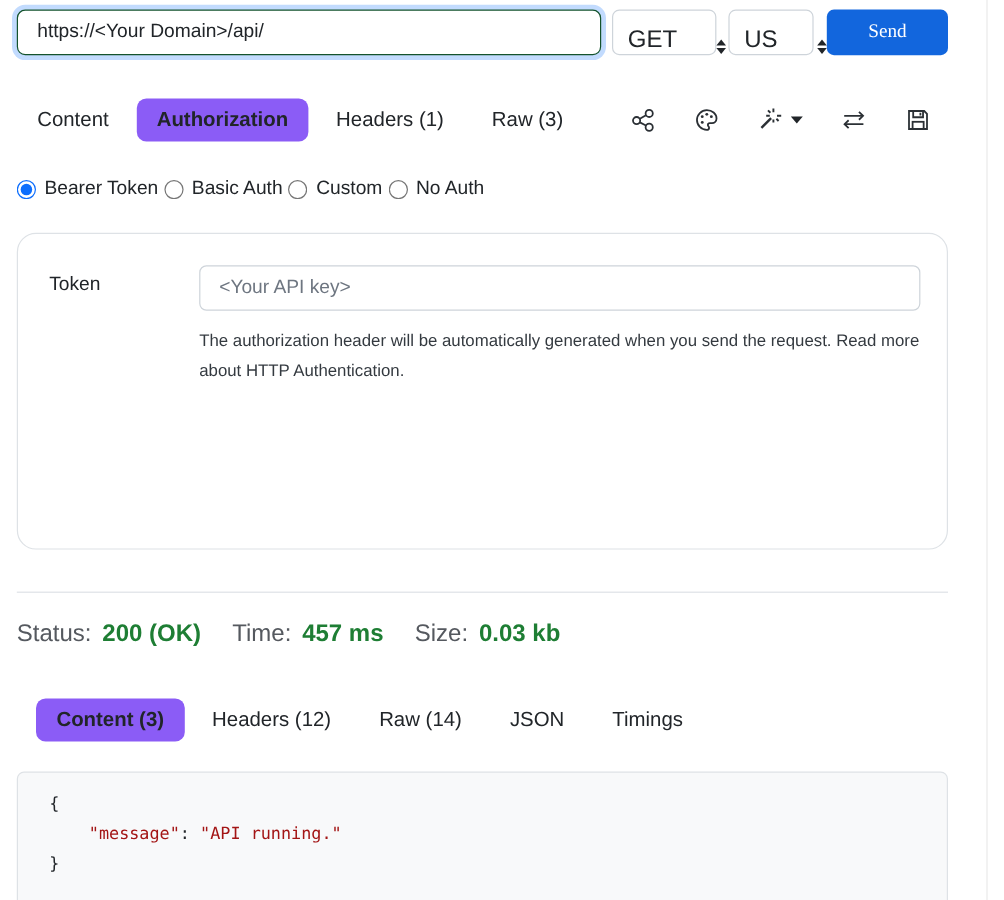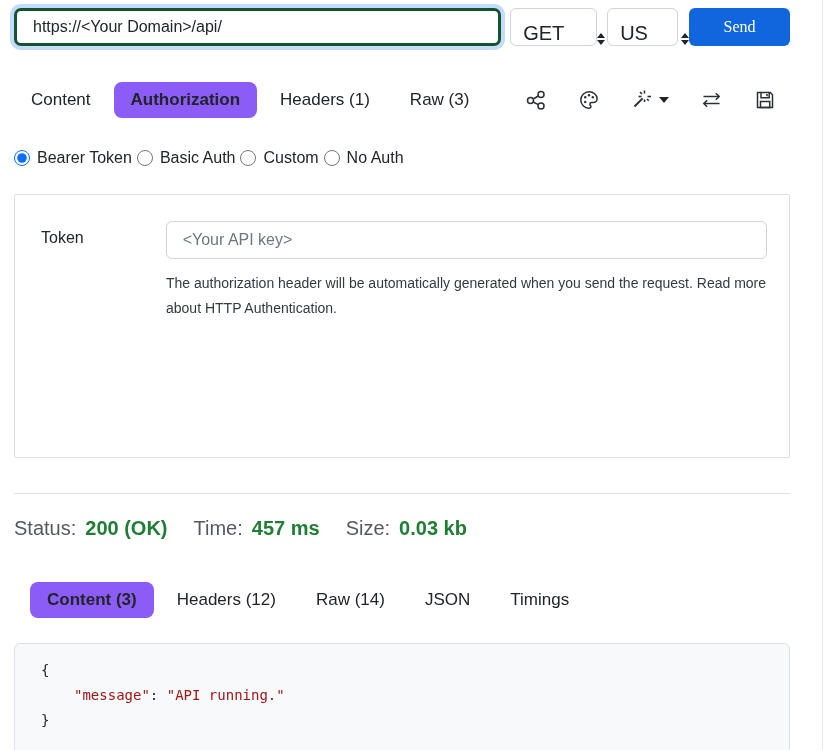--- a/index.html
+++ b/index.html
@@ -12,21 +12,21 @@
     position: relative;
     overflow: hidden;
   }
   .right-edge-line { position: absolute; left: 822px; top: 0; width: 1px; height: 750px; background: #e9e9e9; }
   .page { padding: 8px 0 0 14px; width: 790px; }
 
   
   .request-bar { display: flex; align-items: center; }
   .url-input {
     width: 488px; height: 38px;
-    border: 3px solid #14532d; border-radius: 7px;
+    border: 1px solid #14532d; border-radius: 7px;
     padding: 0 16px; font-size: 16px; color: #212529;
     font-family: "Liberation Sans", sans-serif;
     outline: none;
     box-shadow: 0 0 0 4px rgba(13,110,253,.25);
   }
   .select-box {
     height: 38px; background: #fff;
     border: 1px solid #ced4da; border-radius: 6px;
     display: flex; align-items: flex-end; justify-content: space-between;
     padding: 0 12px; font-size: 20px; cursor: pointer; gap: 25px;
@@ -54,21 +54,21 @@
   .caret-down { width: 0; height: 0; border-left: 5px solid transparent; border-right: 5px solid transparent; border-top: 6px solid #212529; margin-left: 6px; }
 
   
   .auth-row { display: flex; align-items: center; gap: 5px; margin-top: 31px; font-size: 16px; }
   .auth-option { display: flex; align-items: center; gap: 7px; cursor: pointer; }
   .auth-option input { width: 16px; height: 16px; margin: 0; accent-color: #0d6efd; cursor: pointer; }
 
   
   .card {
     margin-top: 27px; width: 776px; height: 264px;
-    border: 1px solid #dee2e6; border-radius: 2px;
+    border: 1px solid #dee2e6; border-radius: 16px;
     padding: 26px 22px 18px 26px;
   }
   .token-row { display: flex; }
   .token-label { width: 125px; font-size: 16px; padding-top: 8px; color: #212529; }
   .token-input {
     width: 603px; height: 38px;
     border: 1px solid #ced4da; border-radius: 6px;
     padding: 0 16px; font-size: 16px;
     font-family: "Liberation Sans", sans-serif;
     color: #0369a1; outline: none;

